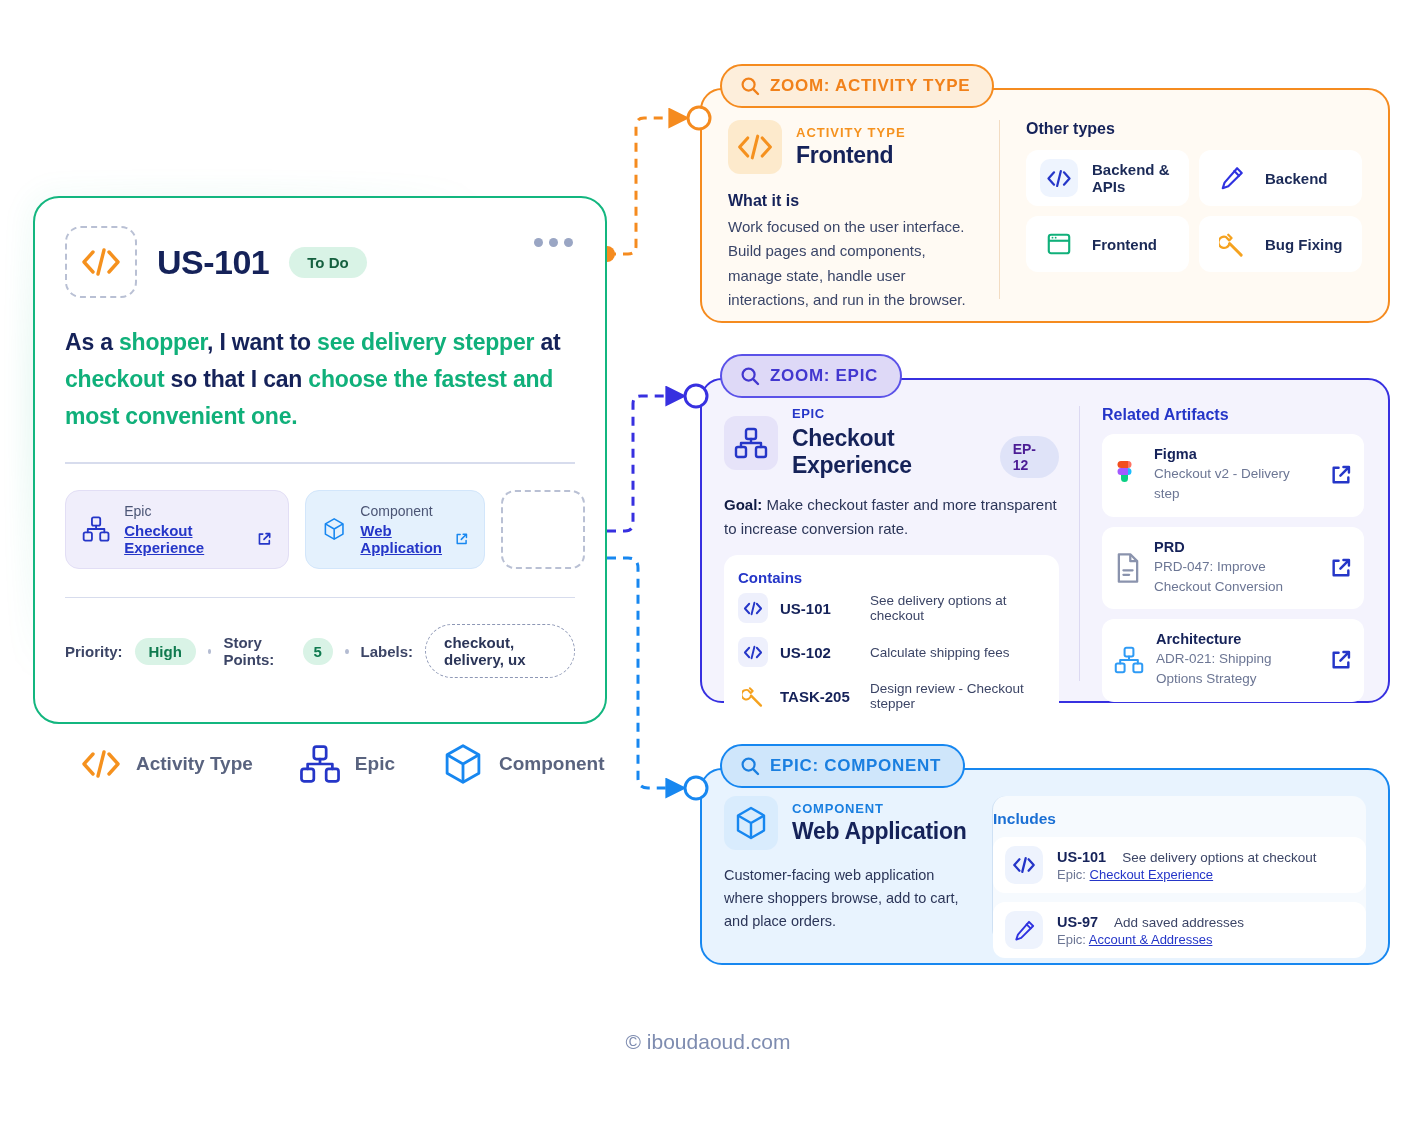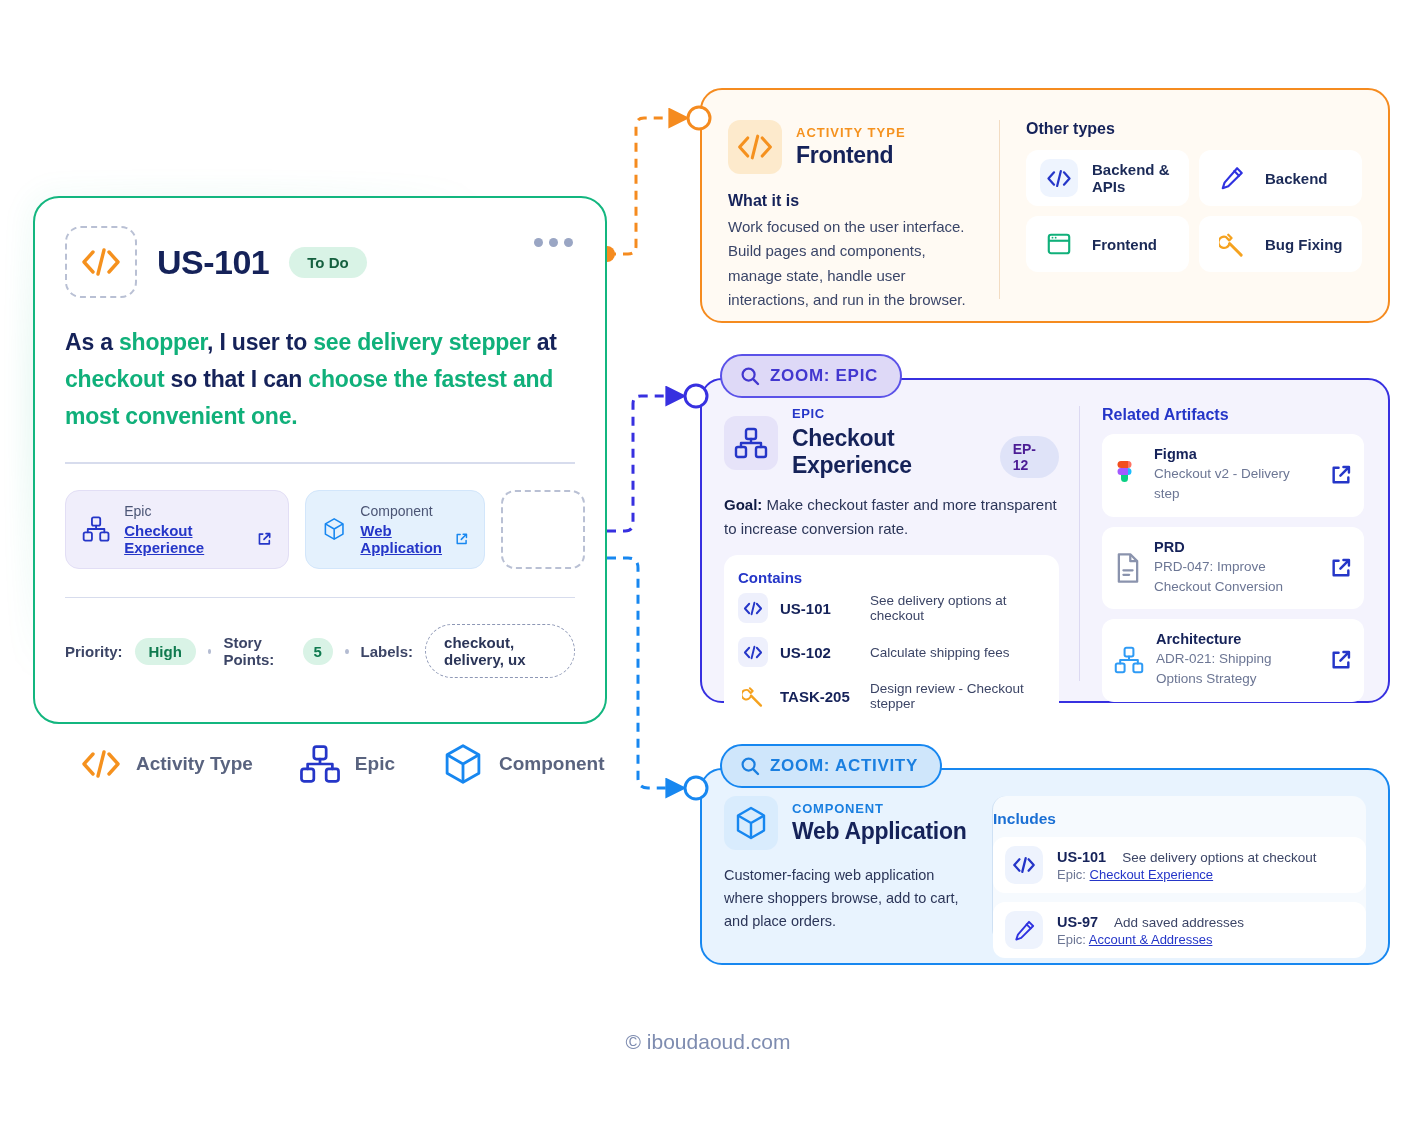--- a/index.html
+++ b/index.html
@@ -209,21 +209,21 @@
       </div>
       <div class="story-key">US-101</div>
       <div class="status-pill">To Do</div>
       <div class="dots">
           <i></i>
           <i></i>
           <i></i>
         </div>
     </div>
 
-    <div class="story-text" id="story-text"><span>As a </span><span class="g">shopper</span><span>, I user to </span><span class="g">see delivery stepper</span><span> at </span><span class="g">checkout</span><span> so that I can </span><span class="g">choose the fastest and most convenient one.</span></div>
+    <div class="story-text" id="story-text"><span>As a </span><span class="g">shopper</span><span>, I want to </span><span class="g">see delivery stepper</span><span> at </span><span class="g">checkout</span><span> so that I can </span><span class="g">choose the fastest and most convenient one.</span></div>
 
     <div class="divider"></div>
 
     <div class="rel-row">
       <div class="rel-chip epic">
         <svg width="34" height="34" viewBox="0 0 34 34" fill="none">
           <rect x="12" y="3" width="10" height="10" rx="2" stroke="#2536c8" stroke-width="2.2"></rect>
           <rect x="2" y="21" width="10" height="10" rx="2" stroke="#2536c8" stroke-width="2.2"></rect>
           <rect x="22" y="21" width="10" height="10" rx="2" stroke="#2536c8" stroke-width="2.2"></rect>
           <path d="M17 13 V17 M7 21 V17 H27 V21" stroke="#2536c8" stroke-width="2.2" stroke-linecap="round" stroke-linejoin="round"></path>
@@ -295,20 +295,27 @@
     <div class="legend-item">
       <svg width="44" height="44" viewBox="0 0 36 36" fill="none">
         <path d="M18 3 L31 10.5 V25.5 L18 33 L5 25.5 V10.5 Z" stroke="#1787f0" stroke-width="2.3" stroke-linejoin="round"></path>
         <path d="M5 10.5 L18 18 L31 10.5 M18 18 V33" stroke="#1787f0" stroke-width="2.3" stroke-linejoin="round"></path>
       </svg>
       <span>Component</span>
     </div>
   </div>
 
   <div class="zpanel" id="panel-activity">
+    <div class="ztab">
+      <svg width="20" height="20" viewBox="0 0 20 20" fill="none">
+        <circle cx="8.6" cy="8.6" r="6" stroke="#f1811a" stroke-width="2.2"></circle>
+        <path d="M13.2 13.2 L18 18" stroke="#f1811a" stroke-width="2.4" stroke-linecap="round"></path>
+      </svg>
+      <span>ZOOM: ACTIVITY TYPE</span>
+    </div>
 
     <div class="ap-body">
       <div class="ap-left">
         <div style="display:flex; align-items:center; gap:14px;">
           <div class="big-icon-box" style="background:#fdeacc;">
             <svg width="38" height="28" viewBox="0 0 42 30" fill="none">
               <path d="M13 5 L4 15 L13 25" stroke="#f5911e" stroke-width="3.4" stroke-linecap="round" stroke-linejoin="round"></path>
               <path d="M29 5 L38 15 L29 25" stroke="#f5911e" stroke-width="3.4" stroke-linecap="round" stroke-linejoin="round"></path>
               <path d="M24 3 L18 27" stroke="#f5911e" stroke-width="3.4" stroke-linecap="round"></path>
             </svg>
@@ -503,21 +510,21 @@
       </div>
     </div>
   </div>
 
   <div class="zpanel" id="panel-component">
     <div class="ztab">
       <svg width="20" height="20" viewBox="0 0 20 20" fill="none">
         <circle cx="8.6" cy="8.6" r="6" stroke="#1a7fe0" stroke-width="2.2"></circle>
         <path d="M13.2 13.2 L18 18" stroke="#1a7fe0" stroke-width="2.4" stroke-linecap="round"></path>
       </svg>
-      <span>ZOOM: ACTIVITY</span>
+      <span>EPIC: COMPONENT</span>
     </div>
 
     <div class="cp-body">
       <div class="cp-left">
         <div style="display:flex; align-items:center; gap:14px;">
           <div class="big-icon-box" style="background:#d9ecfd;">
             <svg width="36" height="36" viewBox="0 0 36 36" fill="none">
               <path d="M18 3 L31 10.5 V25.5 L18 33 L5 25.5 V10.5 Z" stroke="#1787f0" stroke-width="2.4" stroke-linejoin="round"></path>
               <path d="M5 10.5 L18 18 L31 10.5 M18 18 V33" stroke="#1787f0" stroke-width="2.4" stroke-linejoin="round"></path>
             </svg>

